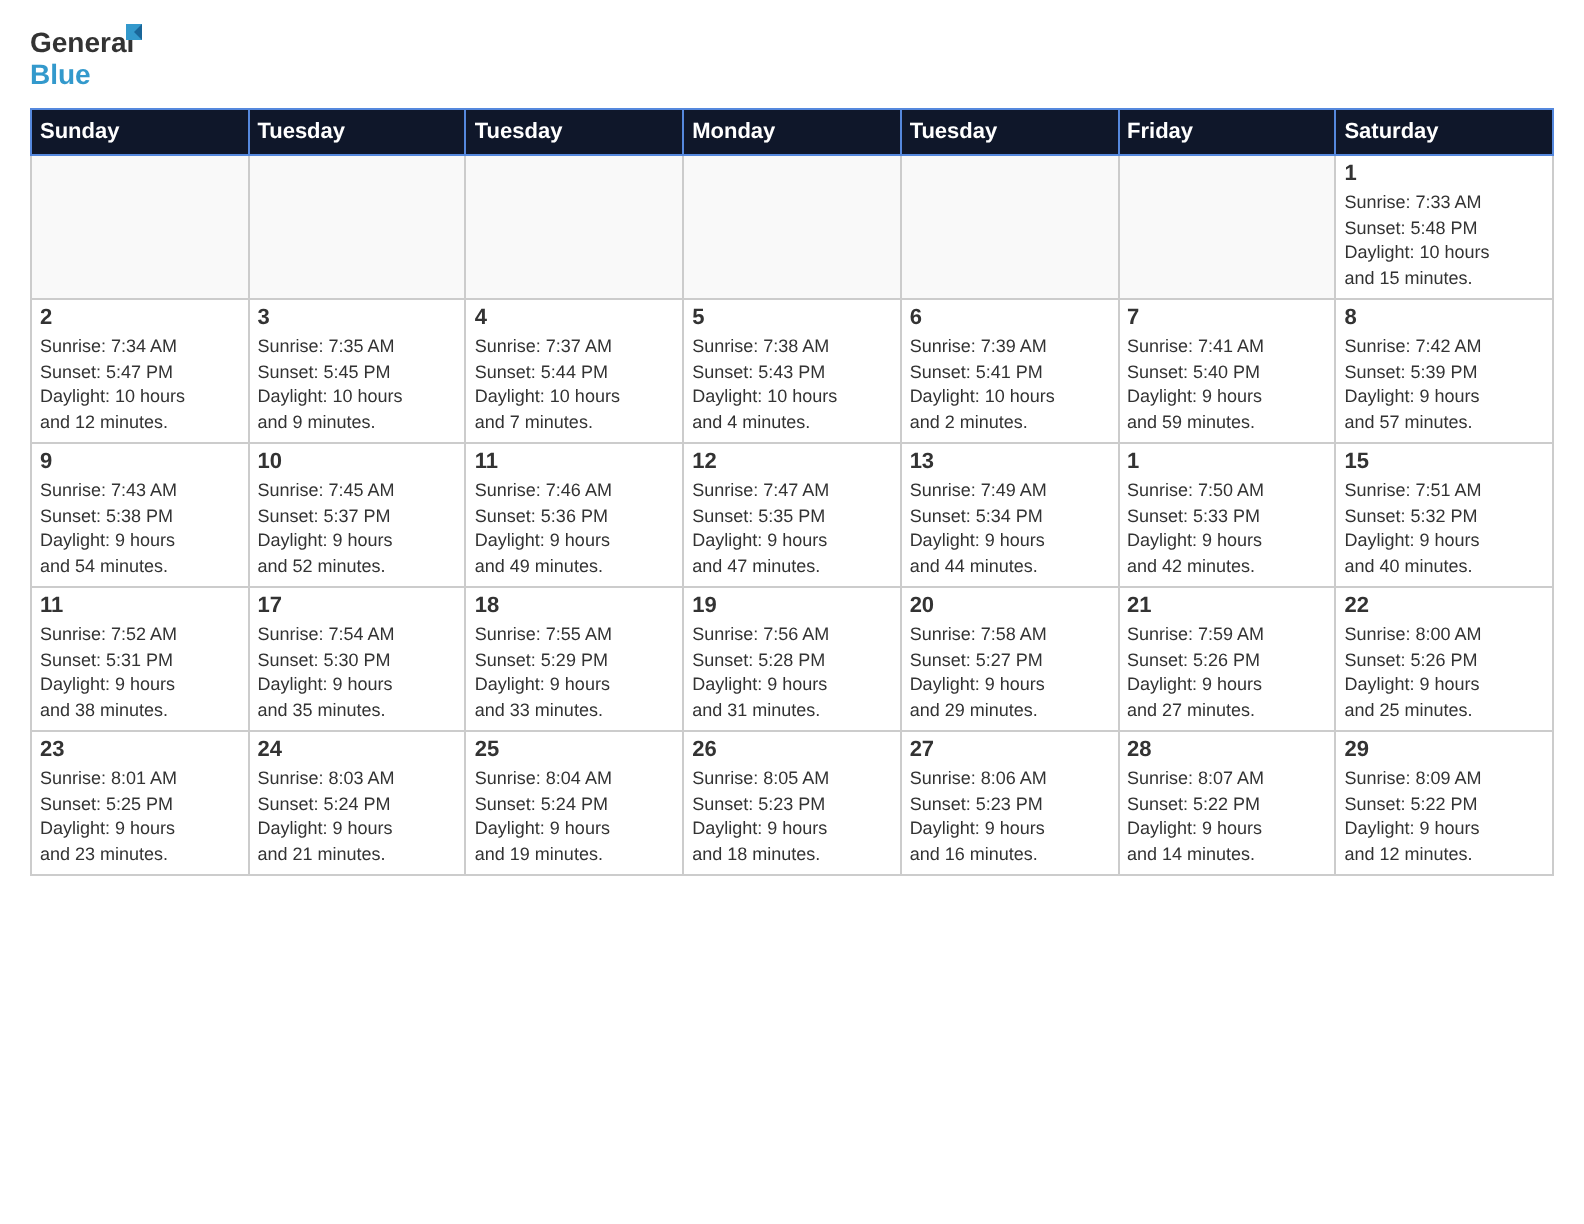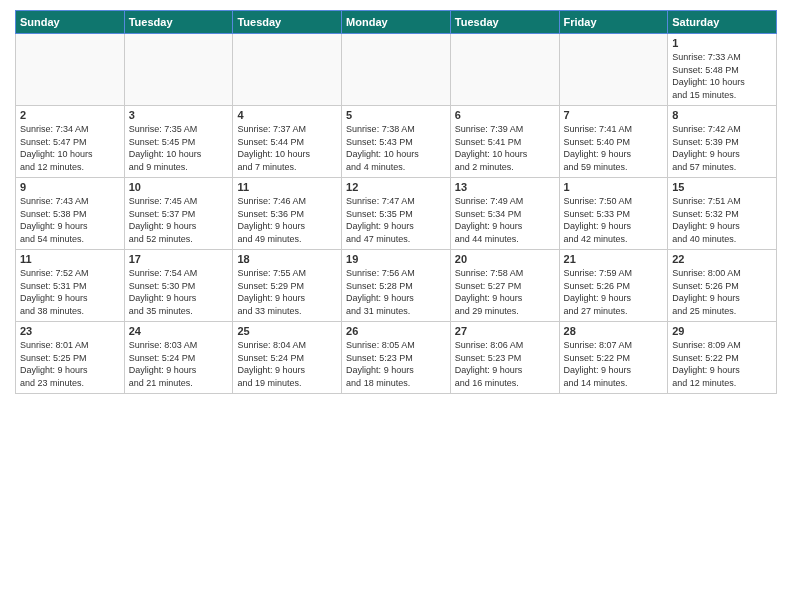--- a/index.html
+++ b/index.html
@@ -38,21 +38,21 @@
     .location {
       font-size: 13px;
       color: #666;
     }
     .calendar-table {
       width: 100%;
       border-collapse: collapse;
       font-size: 10px;
     }
     .calendar-table th {
-      background: #0f766e;
+      background: #0f172a;
       color: #fff;
       padding: 5px 4px;
       text-align: left;
       font-size: 11px;
       font-weight: bold;
       border: 1px solid #5588dd;
     }
     .calendar-table td {
       border: 1px solid #ccc;
       vertical-align: top;
@@ -76,20 +76,34 @@
       background: #f9f9f9;
     }
     .last-row td {
       height: 60px;
     }
   </style>
 </head>
 <body>
 
 <div class="page">
+  <div class="header">
+    <div class="logo">
+    <svg width="60" height="38" viewBox="0 0 60 38">
+      <text x="0" y="16" font-size="14" font-weight="bold" fill="#333" font-family="Arial">General</text>
+      <text x="0" y="32" font-size="14" font-weight="bold" fill="#3399cc" font-family="Arial">Blue</text>
+      <polygon points="48,2 56,2 56,10 48,10" fill="#3399cc"></polygon>
+      <polygon points="52,6 56,2 56,10" fill="#1a6699"></polygon>
+    </svg>
+  </div>
+    <div class="title-block">
+      <div class="month-title"></div>
+      <div class="location"></div>
+    </div>
+  </div>
 
   <table class="calendar-table">
     <thead>
       <tr>
       <th>Sunday</th>
           <th>Tuesday</th>
           <th>Tuesday</th>
           <th>Monday</th>
           <th>Tuesday</th>
           <th>Friday</th>

